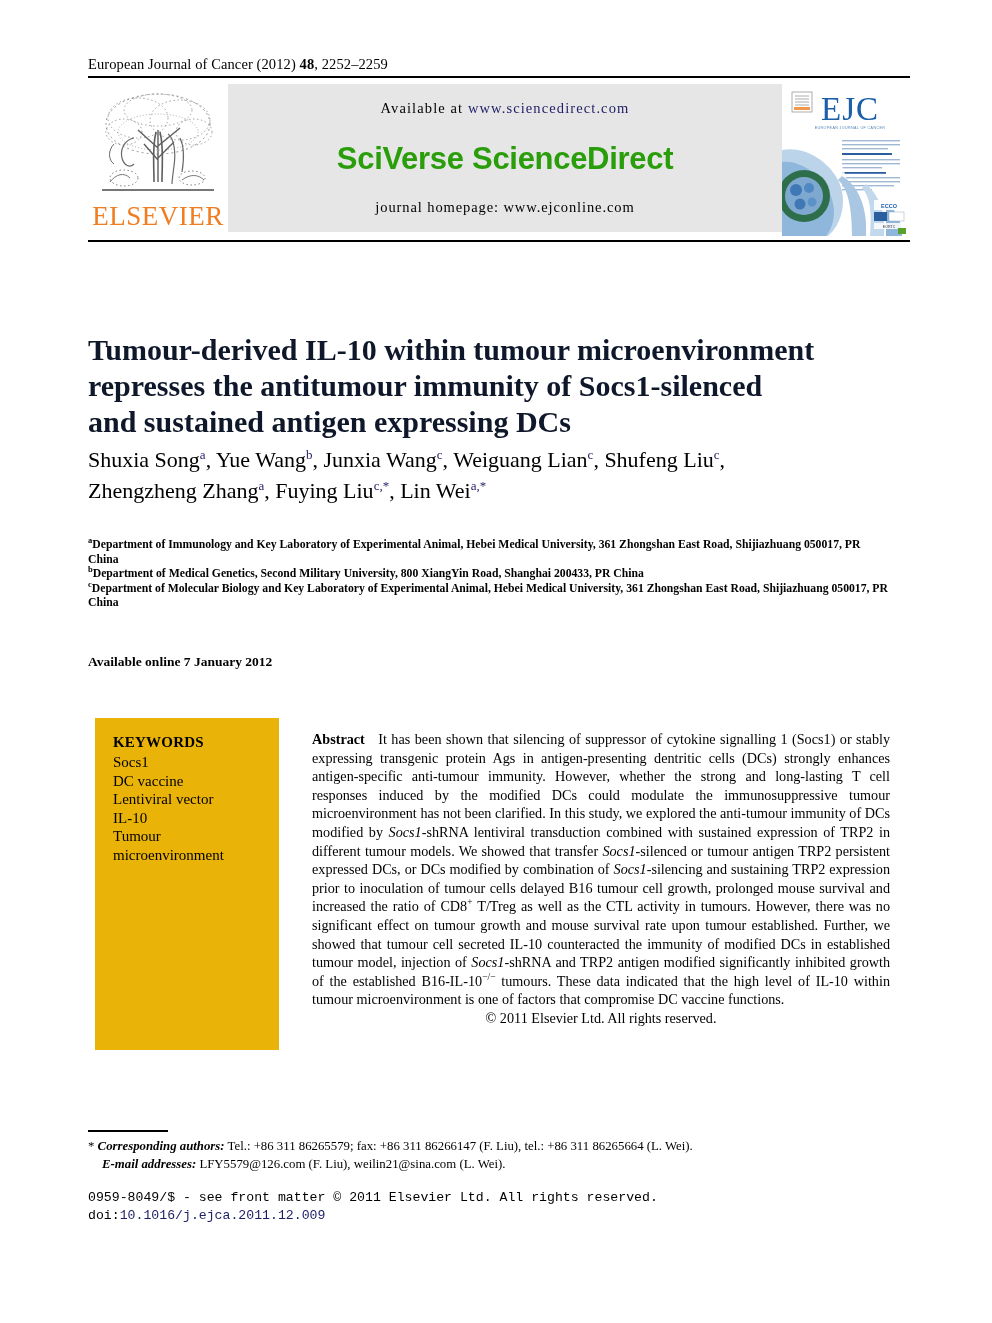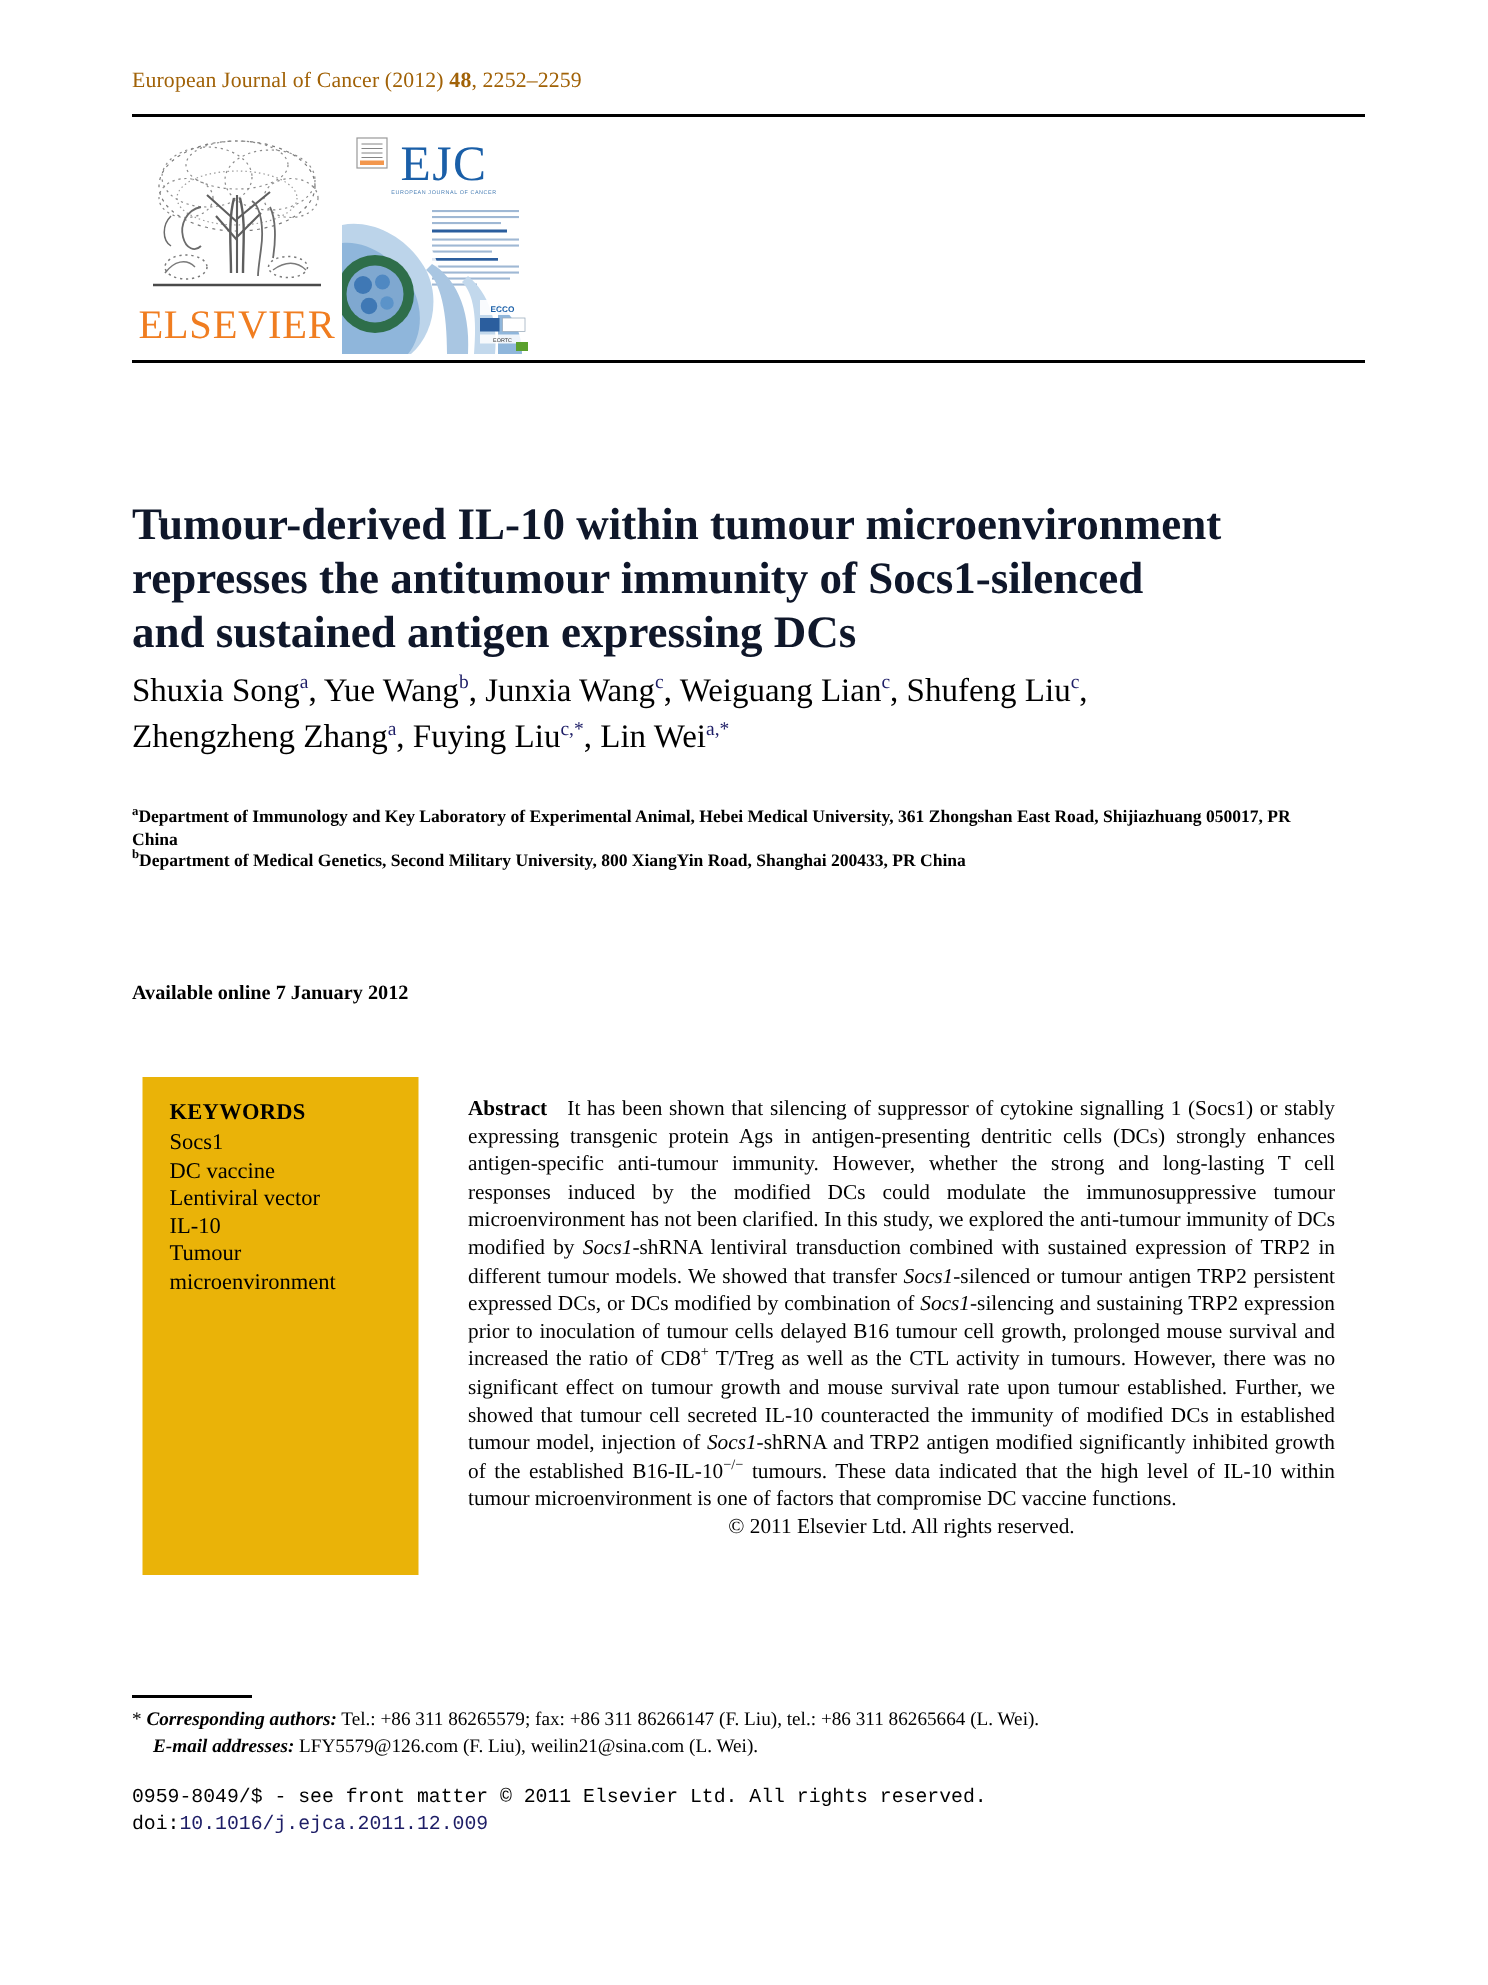--- a/index.html
+++ b/index.html
@@ -12,23 +12,23 @@
     color: #000000;
     position: relative;
     overflow: hidden;
   }
 
   .page { position: relative; width: 992px; height: 1323px; padding: 0; }
 
   
   .running-head {
     position: absolute;
-    left: 88px; top: 46px;
+    left: 88px; top: 56px;
     font-size: 14.5px;
-    color: #a16207;
+    color: #000000;
     letter-spacing: 0.1px;
     white-space: nowrap;
   }
   .running-head .vol { font-weight: bold; }
 
   .rule-top {
     position: absolute;
     left: 88px; top: 76px;
     width: 822px; height: 2px;
     background: #000;
@@ -255,20 +255,27 @@
               <ellipse cx="30" cy="92" rx="14" ry="8" stroke-dasharray="1.5 2.5"></ellipse>
               <ellipse cx="98" cy="92" rx="13" ry="7" stroke-dasharray="1.5 2.5"></ellipse>
             </g>
 
             <path d="M8 104 L120 104" stroke="#4a4a4a" stroke-width="1.6"></path>
           </g>
         </svg>
         <div class="elsevier-word">ELSEVIER</div>
       </div>
 
+      <div class="sd-box">
+        <div class="avail-line">
+          <span>Available at </span><span class="url">www.sciencedirect.com</span>
+        </div>
+        <div class="sciverse">SciVerse ScienceDirect</div>
+        <div class="homepage-line">journal homepage: www.ejconline.com</div>
+      </div>
 
       <div class="cover">
         <svg class="cover-svg" width="128" height="152" viewBox="0 0 128 152">
           <rect x="0" y="0" width="128" height="152" fill="#ffffff"></rect>
 
           <rect x="10" y="8" width="20" height="20" fill="#ffffff" stroke="#999" stroke-width="0.8"></rect>
           <g stroke="#777" stroke-width="0.6">
             <path d="M13 12 L27 12 M13 15 L27 15 M13 18 L27 18 M13 21 L27 21"></path>
           </g>
           <rect x="12" y="23" width="16" height="3" fill="#f07d20" opacity="0.8"></rect>
@@ -337,20 +344,21 @@
   </h1>
 
   <div class="authors">
     <span id="authors-l1"><span>Shuxia Song</span><sup>a</sup>, <span>Yue Wang</span><sup>b</sup>, <span>Junxia Wang</span><sup>c</sup>, <span>Weiguang Lian</span><sup>c</sup>, <span>Shufeng Liu</span><sup>c</sup>,</span><br>
     <span id="authors-l2"><span>Zhengzheng Zhang</span><sup>a</sup>, <span>Fuying Liu</span><sup class="">c,*</sup>, <span>Lin Wei</span><sup class="">a,*</sup></span>
   </div>
 
   <div class="affils" id="affils">
       <p class="aff"><sup>a</sup>Department of Immunology and Key Laboratory of Experimental Animal, Hebei Medical University, 361 Zhongshan East Road, Shijiazhuang 050017, PR China</p>
       <p class="aff"><sup>b</sup>Department of Medical Genetics, Second Military University, 800 XiangYin Road, Shanghai 200433, PR China</p>
+      <p class="aff"><sup>c</sup>Department of Molecular Biology and Key Laboratory of Experimental Animal, Hebei Medical University, 361 Zhongshan East Road, Shijiazhuang 050017, PR China</p>
     </div>
 
   <div class="available-online">Available online 7 January 2012</div>
 
   <div class="kw-box">
     <div class="kw-inner">
       <div class="kw-title">KEYWORDS</div>
       <div id="kw-items">
           <div class="kw-item">Socs1</div>
           <div class="kw-item">DC vaccine</div>

